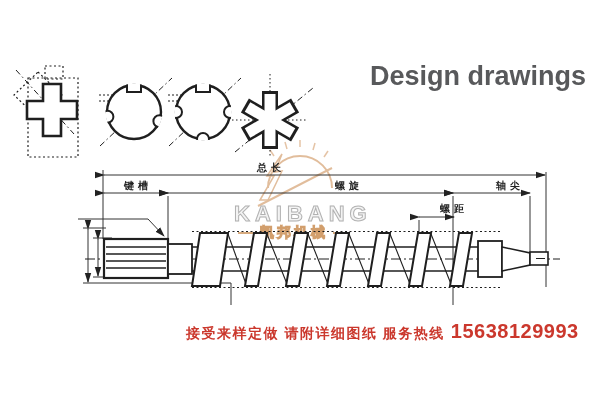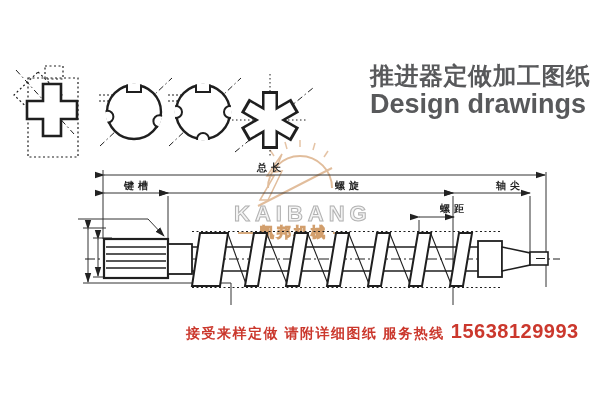--- a/index.html
+++ b/index.html
@@ -190,21 +190,20 @@
     <g text-anchor="middle">
       <text class="dim-label" x="138" y="189">键槽</text>
       <text class="dim-label" x="271" y="171">总长</text>
       <text class="dim-label" x="349" y="189">螺旋</text>
       <text class="dim-label" x="454" y="212">螺距</text>
       <text class="dim-label" x="510" y="189">轴尖</text>
     </g>
   </svg>
 
   <div class="title-block">
-    <div class="title-zh">推进器定做加工图纸</div>
     <div class="title-en">Design drawings</div>
   </div>
 
   <div class="footer">
     <span class="footer-text">接受来样定做  请附详细图纸  服务热线</span>
     <span class="footer-phone">15638129993</span>
   </div>
 
 </div>
 

